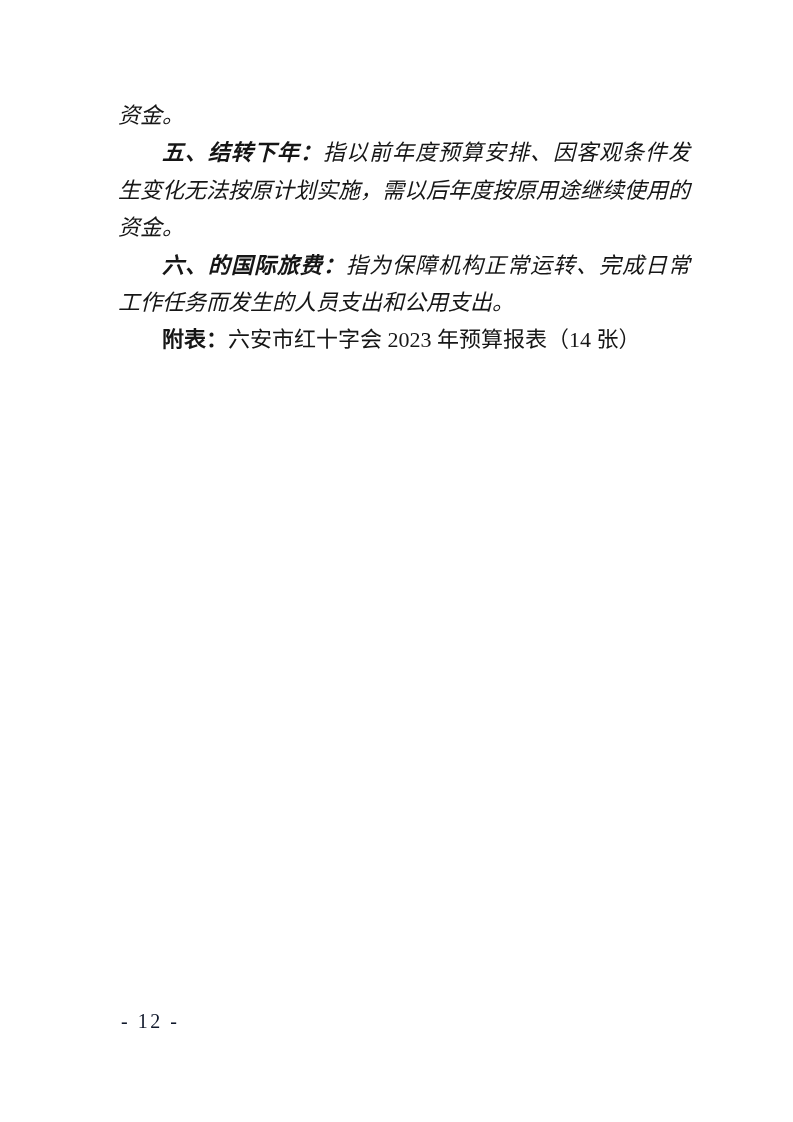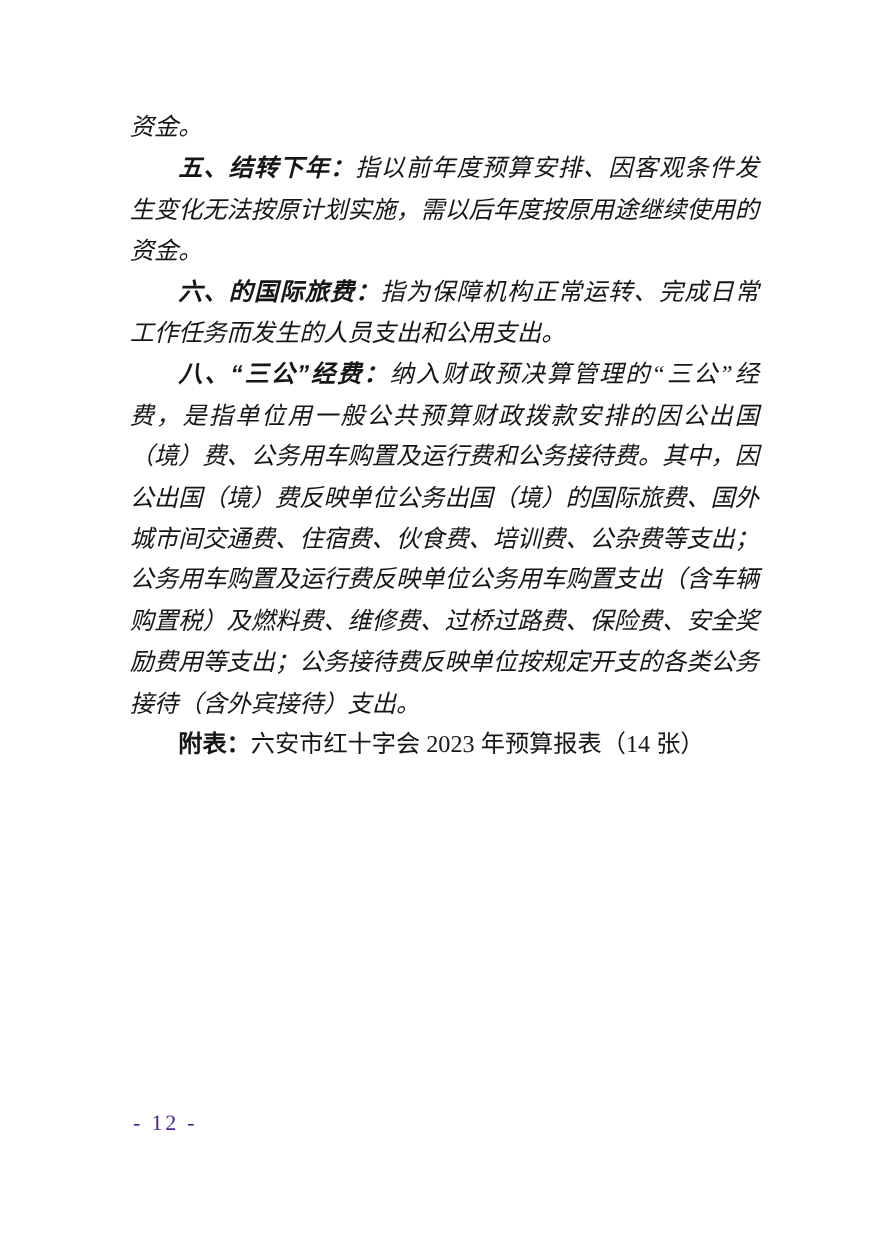--- a/index.html
+++ b/index.html
@@ -47,37 +47,36 @@
     text-indent: 2em;
     word-break: break-all;
   }
   .page-number {
     position: absolute;
     left: 121px;
     top: 1008px;
     font-size: 20px;
     line-height: 26px;
     letter-spacing: 2.5px;
-    color: #4c1d95;
+    color: #0f172a;
   }
 </style>
 </head>
 <body>
 
 <div class="page">
   <div class="content">
 
     <p class="para continuation"><span>资金。</span></p>
 
     <p class="para"><span class="term">五、结转下年：</span><span>指以前年度预算安排、因客观条件发生变化无法按原计划实施，需以后年度按原用途继续使用的资金。</span></p>
 
     <p class="para"><span class="term">六、的国际旅费：</span><span>指为保障机构正常运转、完成日常工作任务而发生的人员支出和公用支出。</span></p>
 
 
-    <p class="para"><span class="term">八、“三公”经费：</span><span>纳入财政预决算管理的“三公”经费，是指单位用一般公共预算财政拨款安排的因公出国（境）费、公务用车购置及运行费和公务接待费。其中，因公出国（境）费反映单位公务出国（境）的国际旅费、国外城市间交通费、住宿费、伙食费、培训费、公杂费等支出；公务用车购置及运行费反映单位公务用车购置支出（含车辆购置税）及燃料费、维修费、过桥过路费、保险费、安全奖励费用等支出；公务接待费反映单位按规定开支的各类公务接待（含外宾接待）支出。</span></p>
 
 
     <p class="attachment-line"><span class="term">附表：</span><span>六安市红十字会 2023 年预算报表（14 张）</span></p>
 
   </div>
 
   <div class="page-number">- 12 -</div>
 </div>
 
 </body></html>

